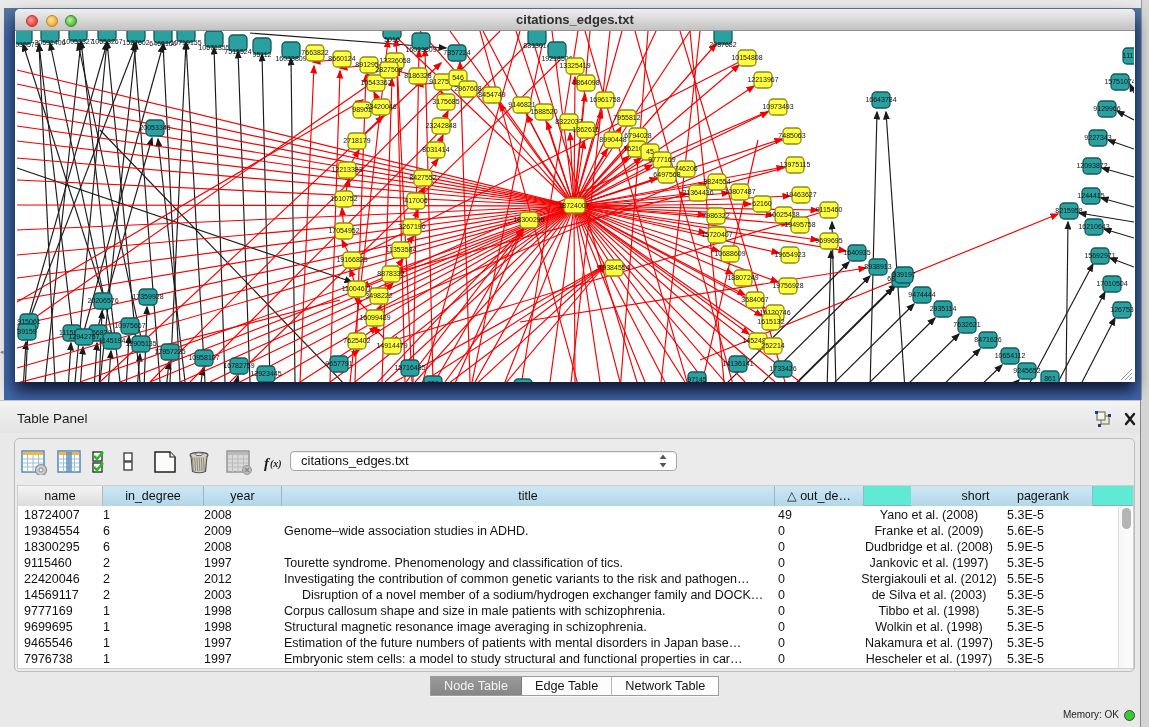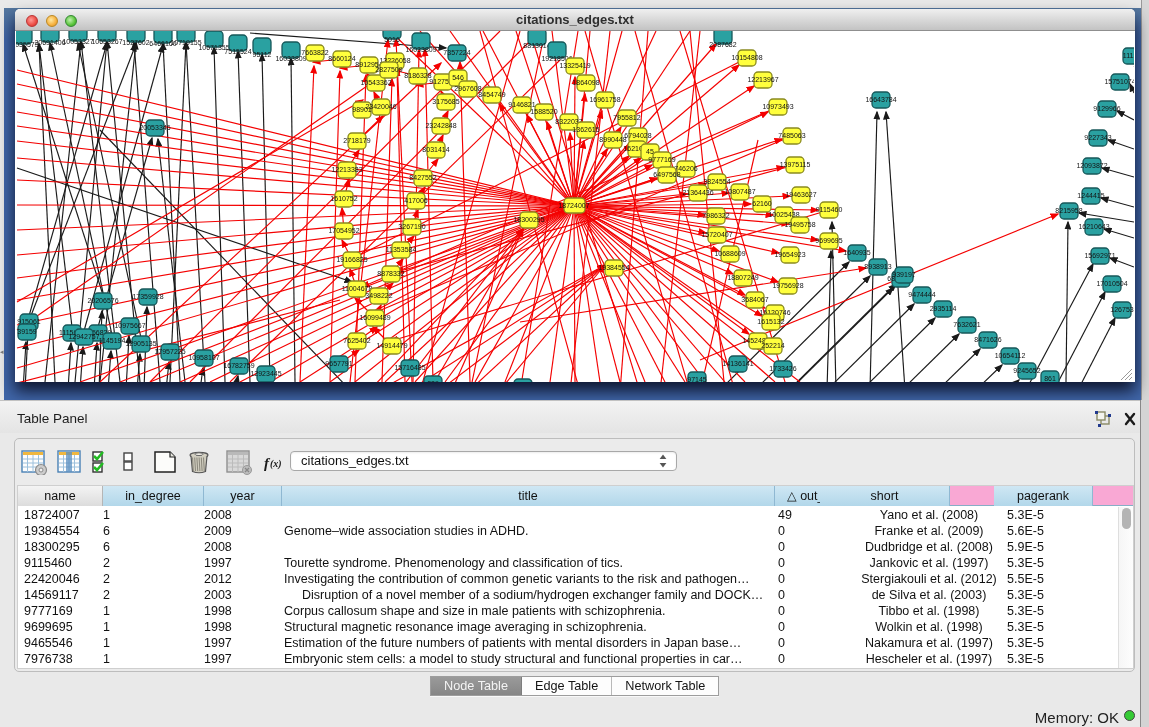--- a/index.html
+++ b/index.html
@@ -27,39 +27,39 @@
 #paneltop .lbl { position:absolute; left:17px; top:10px; font-size:13.5px; color:#1c1c1c; }
 #innerbox { position:absolute; left:14px; top:38px; width:1121px; height:234px;
   background:#ebebeb; border:1px solid #bdbdbd; border-radius:5px; }
 #toolbar { position:absolute; left:6px; top:10px; height:26px; }
 #combo { position:absolute; left:275px; top:12px; width:387px; height:20px; background:#fff;
   border:1px solid #a8a8a8; border-radius:4px; font-size:13px; color:#111; line-height:18px;
   padding-left:10px; box-shadow:inset 0 1px 2px rgba(0,0,0,0.08); }
 #tablewrap { position:absolute; left:2px; top:46px; width:1117px; height:184px;
   background:#fff; border:1px solid #cfcfcf; border-radius:0 0 0 0; overflow:hidden; }
 .hrow { position:absolute; left:0; top:0; height:20px; width:1117px;
-  background:#f9a8d4; border-bottom:1px solid #86aec6; }
+  background:#5eead4; border-bottom:1px solid #86aec6; }
 .hcell { position:absolute; top:0; height:20px; font-size:12.5px; color:#111;
   text-align:center; line-height:20px;
   background:linear-gradient(180deg,#cfe7f4,#b2d7ea); border-right:1px solid #8fb8d2; }
 .hcell.gray { background:linear-gradient(180deg,#f4f4f4,#dcdcdc); border-right:1px solid #b5b5b5; }
 .trow { position:absolute; left:0; height:16px; width:1117px; font-size:12.5px; color:#111111; }
 .tc { position:absolute; top:0; height:16px; line-height:16px; white-space:nowrap; overflow:hidden; }
 #vscroll { position:absolute; right:0px; top:21px; bottom:0; width:15px;
   background:linear-gradient(90deg,#f6f6f6,#fdfdfd); border-left:1px solid #dedede; }
 #vthumb { position:absolute; left:3px; top:1px; width:9px; height:21px; background:#b4b4b4; border-radius:5px; }
 #tabs { position:absolute; left:415px; top:237px; height:20px; display:flex;
   border:1px solid #9d9d9d; border-radius:0; overflow:hidden; background:#fdfdfd;
   box-shadow:0 1px 0 rgba(255,255,255,0.7); }
 .tab { height:20px; line-height:19px; font-size:12.7px; color:#141414; padding:0 13px;
   border-right:1px solid #b9b9b9; background:#fdfdfd; }
 .tab.sel { background:linear-gradient(180deg,#9a9a9a,#848484); color:#f4f4f4;
   border-right:1px solid #7d7d7d; }
 .tab:last-child { border-right:none; }
-#memory { position:absolute; right:30px; top:309px; font-size:15px; color:#222; }
+#memory { position:absolute; right:30px; top:309px; font-size:10px; color:#222; }
 #memdot { position:absolute; right:14px; top:310px; width:11px; height:11px; border-radius:50%;
   background:#35cb35; border:1.2px solid #444; }
 #panelicons { position:absolute; right:8px; top:10px; width:46px; height:16px; }
 #botgutter { position:absolute; right:0; top:400px; width:9px; height:327px;
   background:#d4d4d4; border-left:1px solid #888; }
 #leftnub { position:absolute; left:0px; top:348px; width:4px; height:10px; font-size:7px; color:#777; }
 </style></head>
 <body>
 <div id="stage">
   <div id="rightgutter"></div>
@@ -673,21 +673,21 @@
           <path d="M7 14.5 L10.4 10 L3.6 10 z" fill="#555"></path>
         </svg>
       </div>
       <div id="tablewrap">
           <div class="hrow">
 <div class="hcell gray" style="left:0px;width:85px">name</div>
 <div class="hcell" style="left:85px;width:101px">in_degree</div>
 <div class="hcell" style="left:186px;width:78px">year</div>
 <div class="hcell" style="left:264px;width:493px">title</div>
 <div class="hcell" style="left:757px;width:89px">△ out_de…</div>
-<div class="hcell" style="left:802px;width:130px">short</div>
+<div class="hcell" style="left:893px;width:130px">short</div>
 <div class="hcell" style="left:976px;width:99px">pagerank</div>
 </div>
 <div class="trow" style="top:21px">
 <div class="tc" style="left:6px">18724007</div>
 <div class="tc" style="left:85px">1</div>
 <div class="tc" style="left:186px">2008</div>
 <div class="tc" style="left:760px">49</div>
 <div class="tc" style="left:842px;width:138px;text-align:center">Yano et al. (2008)</div>
 <div class="tc" style="left:989px">5.3E-5</div>
 </div>

